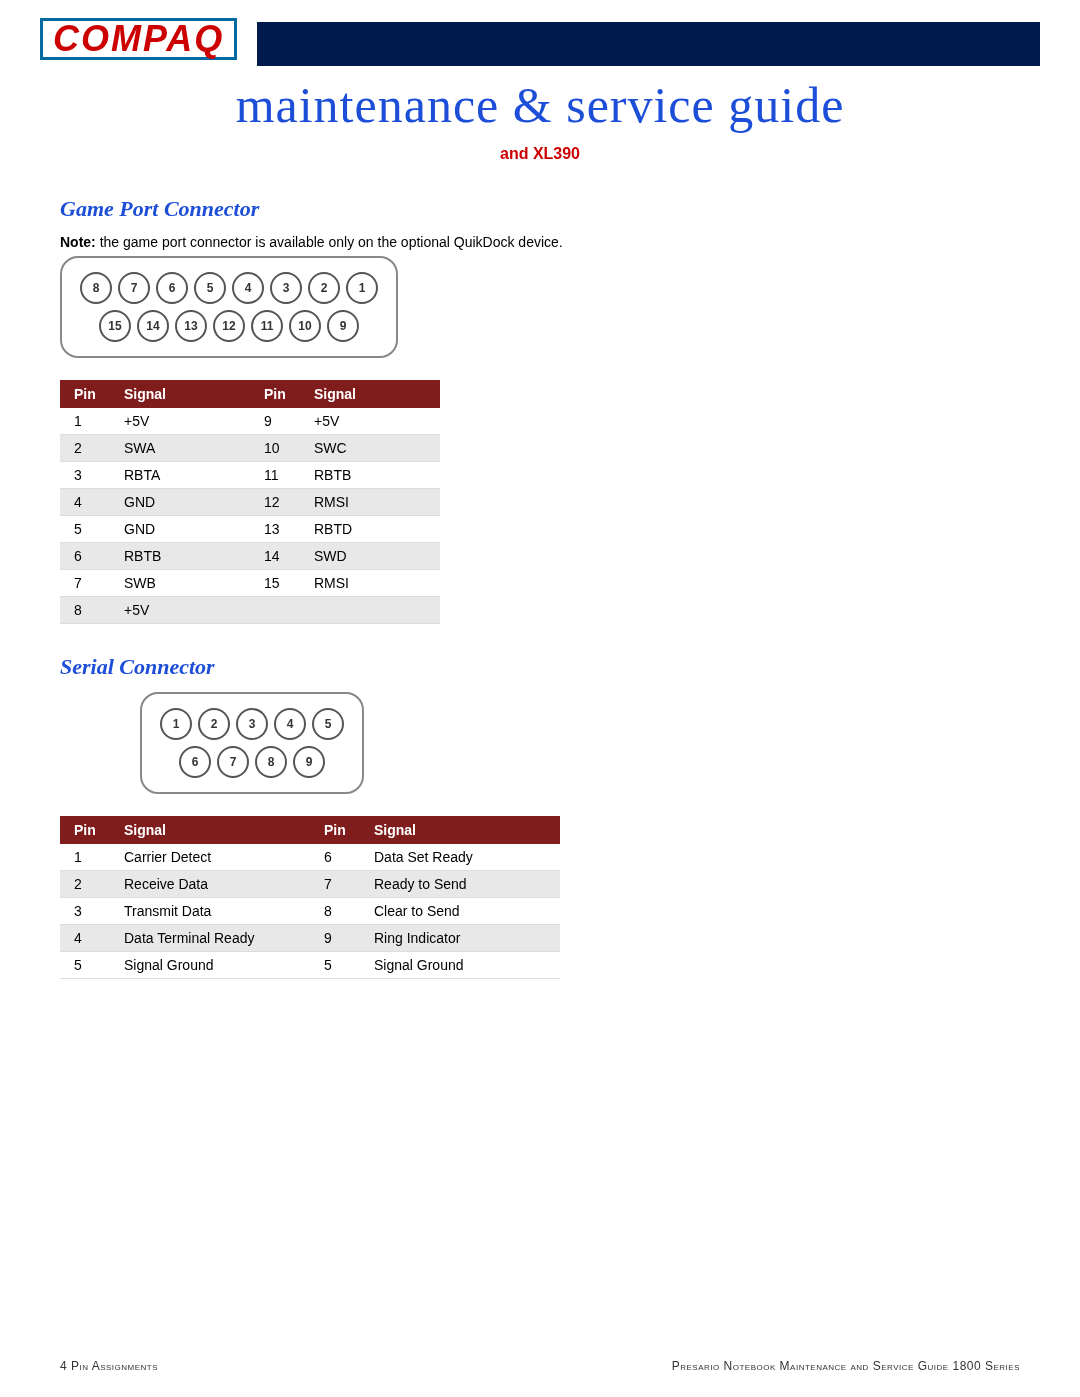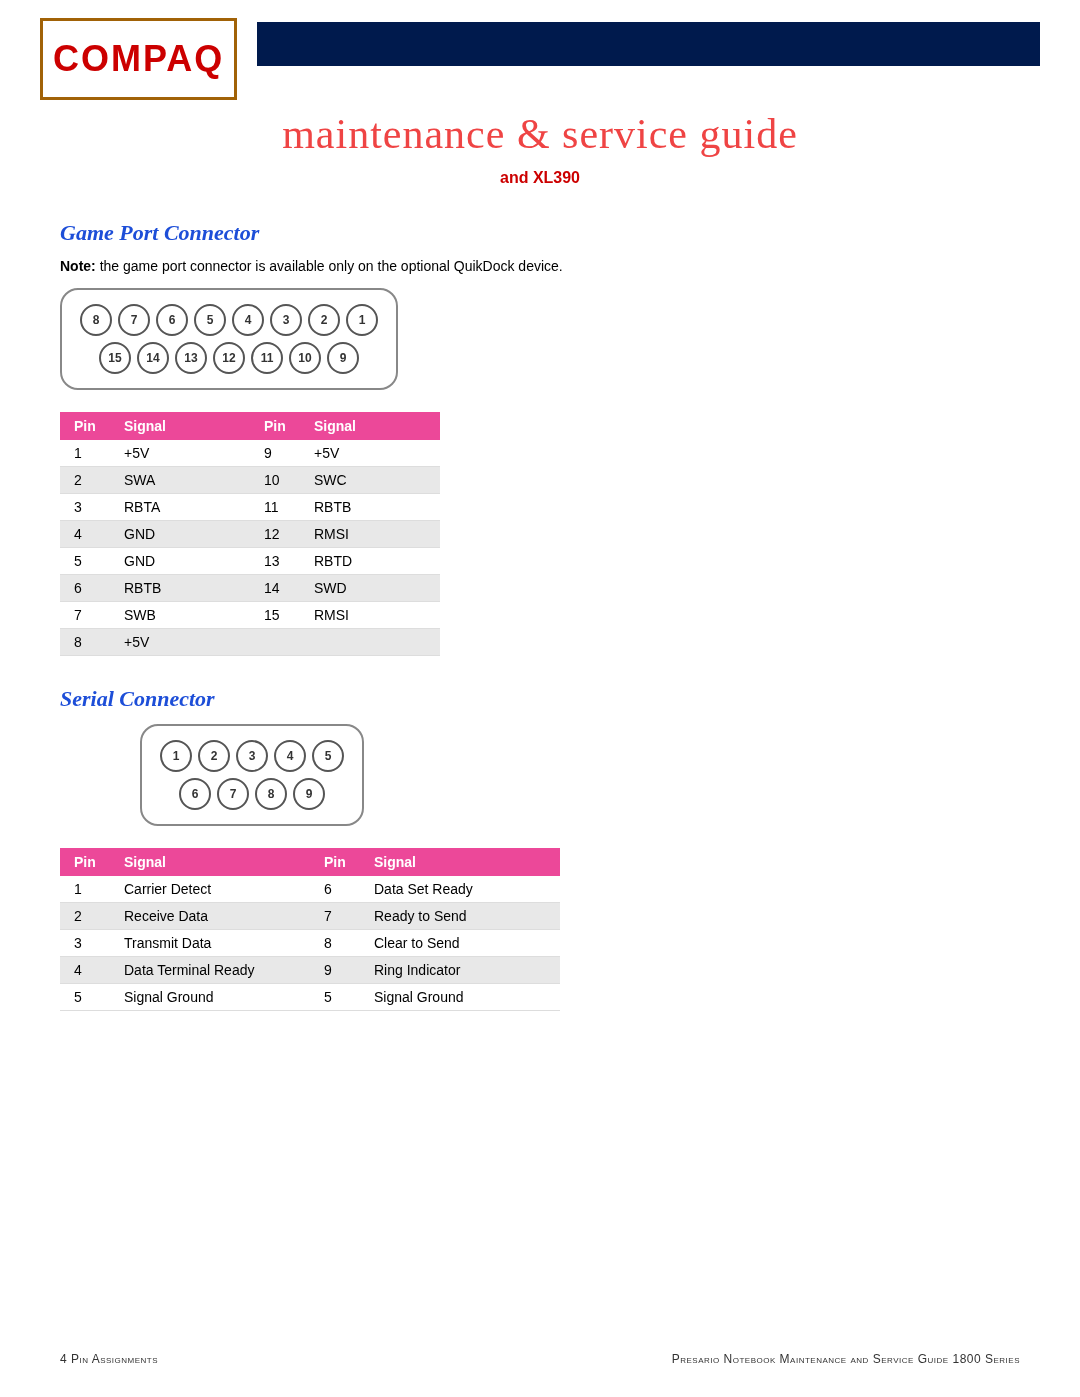--- a/index.html
+++ b/index.html
@@ -19,41 +19,42 @@
       align-items: flex-start;
       padding: 18px 40px 0 40px;
       gap: 20px;
     }
     .compaq-logo {
       font-family: Arial Black, Arial, sans-serif;
       font-weight: 900;
       font-size: 36px;
       color: #cc0000;
       letter-spacing: 2px;
-      border: 3px solid #a16207;
-      padding: 20px 10px;
+      font-style: italic;
+      border: 3px solid #0369a1;
+      padding: 0 10px;
       line-height: 1;
       white-space: nowrap;
       flex-shrink: 0;
     }
     .header-bar {
       background: #001a4d;
       height: 44px;
       flex: 1;
       margin-top: 4px;
     }
 
     .title-section {
       text-align: center;
       padding: 10px 40px 0 40px;
     }
     .main-title {
-      font-size: 42px;
+      font-size: 50px;
       font-weight: normal;
-      color: #ef4444;
+      color: #1d4ed8;
       font-family: Georgia, serif;
       letter-spacing: 1px;
     }
     .subtitle {
       color: #cc0000;
       font-weight: bold;
       font-size: 16px;
       margin-top: 8px;
       line-height: 1.5;
     }
@@ -67,21 +68,21 @@
       font-style: italic;
       font-size: 22px;
       color: #1d4ed8;
       font-weight: bold;
       margin-bottom: 12px;
       font-family: Georgia, serif;
     }
 
     .note-text {
       font-size: 14px;
-      margin-bottom: 14px;
+      margin-bottom: 6px;
     }
     .note-text strong {
       font-weight: bold;
     }
 
     
     .connector-diagram {
       border: 2px solid #888;
       border-radius: 18px;
       display: inline-block;
@@ -112,21 +113,21 @@
       background: #fff;
     }
 
     
     table {
       border-collapse: collapse;
       margin-bottom: 30px;
       font-size: 14px;
     }
     th {
-      background: #ec4899;
+      background: #7f1d1d;
       color: #fff;
       padding: 6px 14px;
       text-align: left;
       font-weight: bold;
     }
     td {
       padding: 5px 14px;
       border-bottom: 1px solid #ddd;
     }
     tr:nth-child(even) td {
@@ -140,21 +141,21 @@
     .col-pin2 { width: 50px; }
     .col-signal2 { width: 140px; }
 
     
     .serial-table .col-signal { width: 200px; }
     .serial-table .col-signal2 { width: 200px; }
 
     
     .footer {
       position: absolute;
-      bottom: 31px;
+      bottom: 24px;
       left: 60px;
       right: 60px;
       display: flex;
       justify-content: space-between;
       font-size: 12px;
       font-variant: small-caps;
       letter-spacing: 0.5px;
       color: #333;
     }
   </style>

